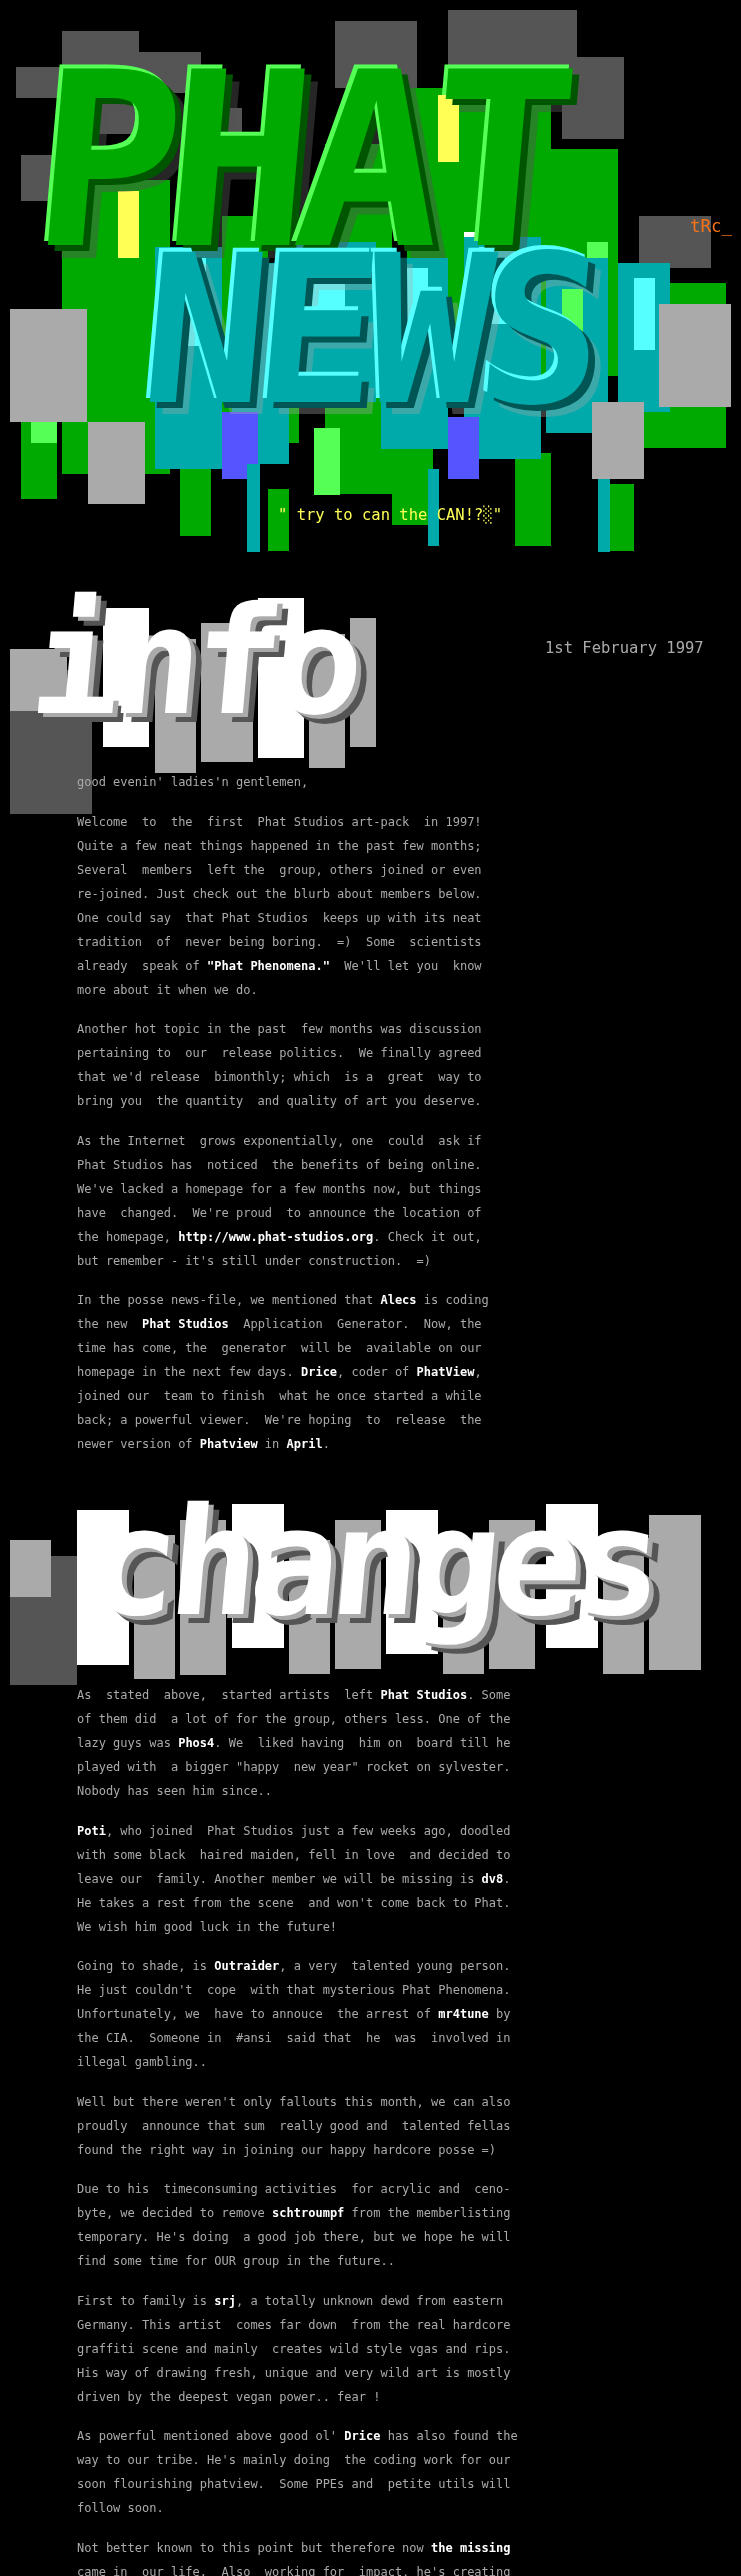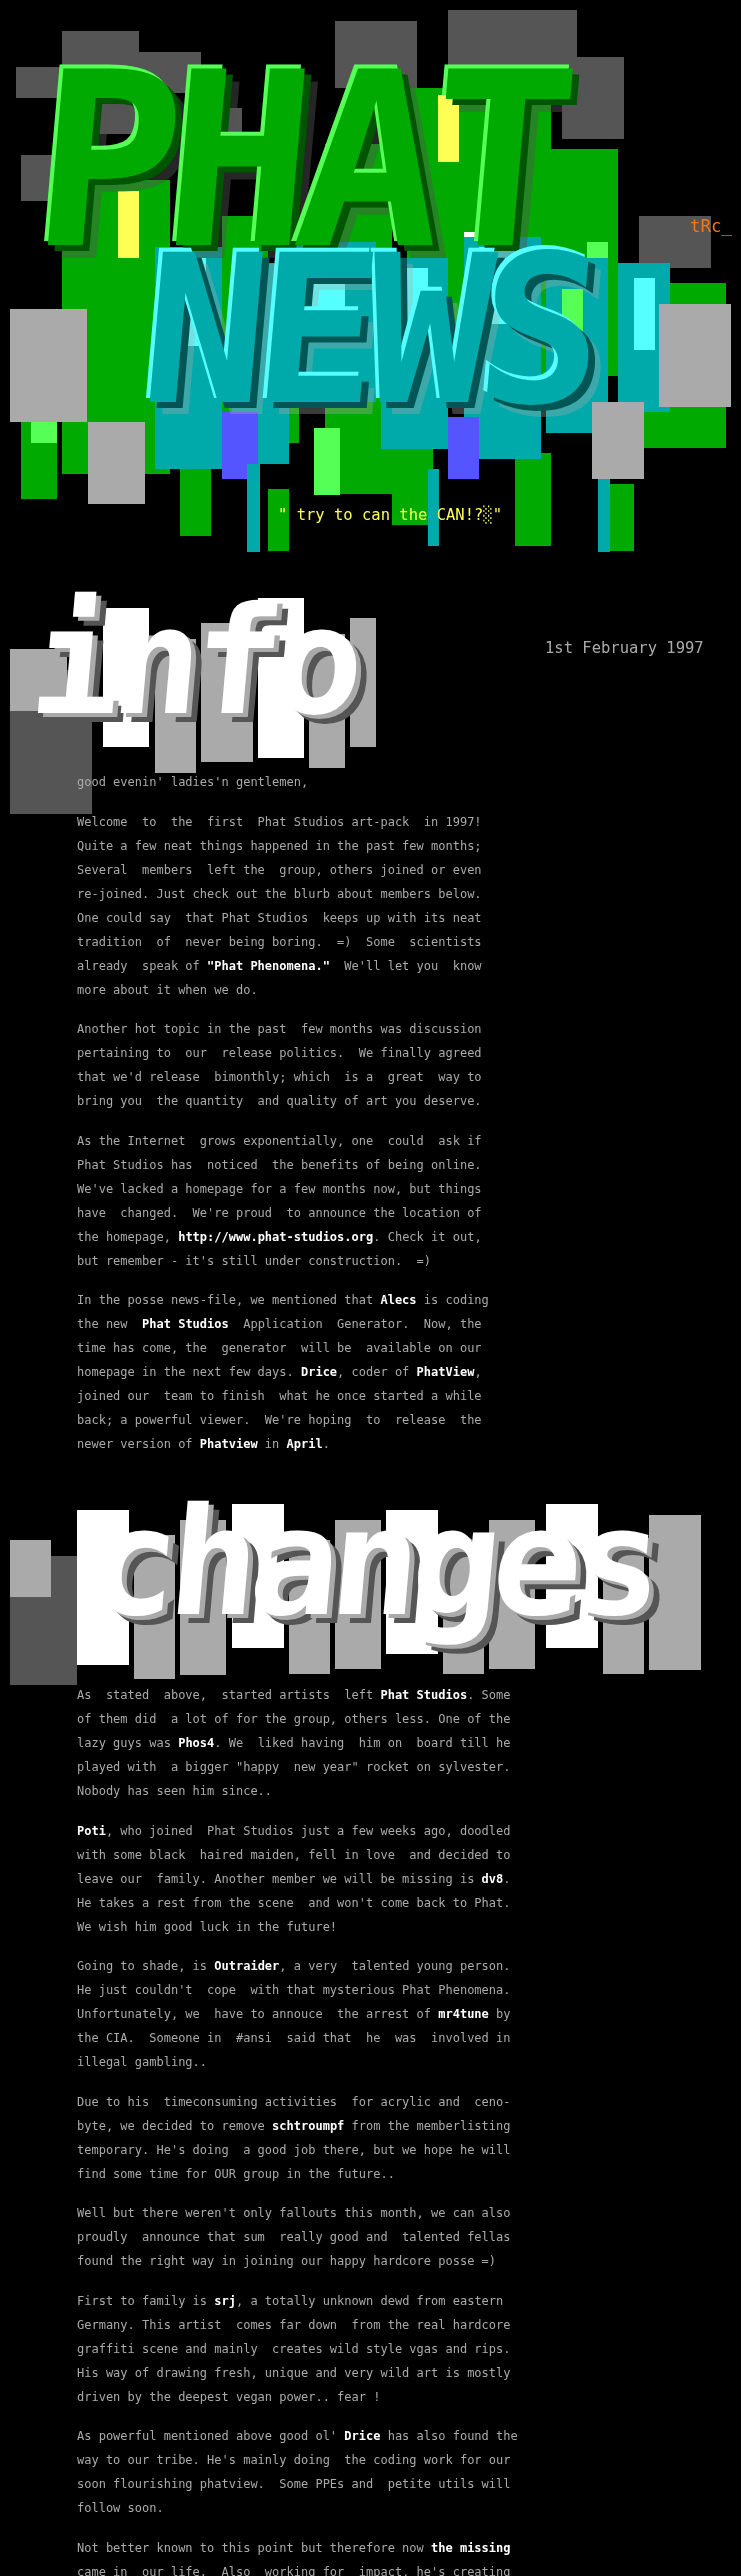--- a/index.html
+++ b/index.html
@@ -164,27 +164,27 @@
       <p class="para"><span class="hl">Poti</span><span>, who joined  Phat Studios just a few weeks ago, doodled
 with some black  haired maiden, fell in love  and decided to
 leave our  family. Another member we will be missing is </span><span class="hl">dv8</span><span>.
 He takes a rest from the scene  and won't come back to Phat.
 We wish him good luck in the future!</span></p>
       <p class="para"><span>Going to shade, is </span><span class="hl">Outraider</span><span>, a very  talented young person.
 He just couldn't  cope  with that mysterious Phat Phenomena.
 Unfortunately, we  have to annouce  the arrest of </span><span class="hl">mr4tune</span><span> by
 the CIA.  Someone in  #ansi  said that  he  was  involved in
 illegal gambling..</span></p>
+      <p class="para"><span>Well but there weren't only fallouts this month, we can also
+proudly  announce that sum  really good and  talented fellas
+found the right way in joining our happy hardcore posse =)</span></p>
       <p class="para"><span>Due to his  timeconsuming activities  for acrylic and  ceno-
 byte, we decided to remove </span><span class="hl">schtroumpf</span><span> from the memberlisting
 temporary. He's doing  a good job there, but we hope he will
 find some time for OUR group in the future..</span></p>
-      <p class="para"><span>Well but there weren't only fallouts this month, we can also
-proudly  announce that sum  really good and  talented fellas
-found the right way in joining our happy hardcore posse =)</span></p>
       <p class="para"><span>First to family is </span><span class="hl">srj</span><span>, a totally unknown dewd from eastern
 Germany. This artist  comes far down  from the real hardcore
 graffiti scene and mainly  creates wild style vgas and rips.
 His way of drawing fresh, unique and very wild art is mostly
 driven by the deepest vegan power.. fear !</span></p>
       <p class="para"><span>As powerful mentioned above good ol' </span><span class="hl">Drice</span><span> has also found the
 way to our tribe. He's mainly doing  the coding work for our
 soon flourishing phatview.  Some PPEs and  petite utils will
 follow soon.</span></p>
       <p class="para"><span>Not better known to this point but therefore now </span><span class="hl">the missing</span><span>

